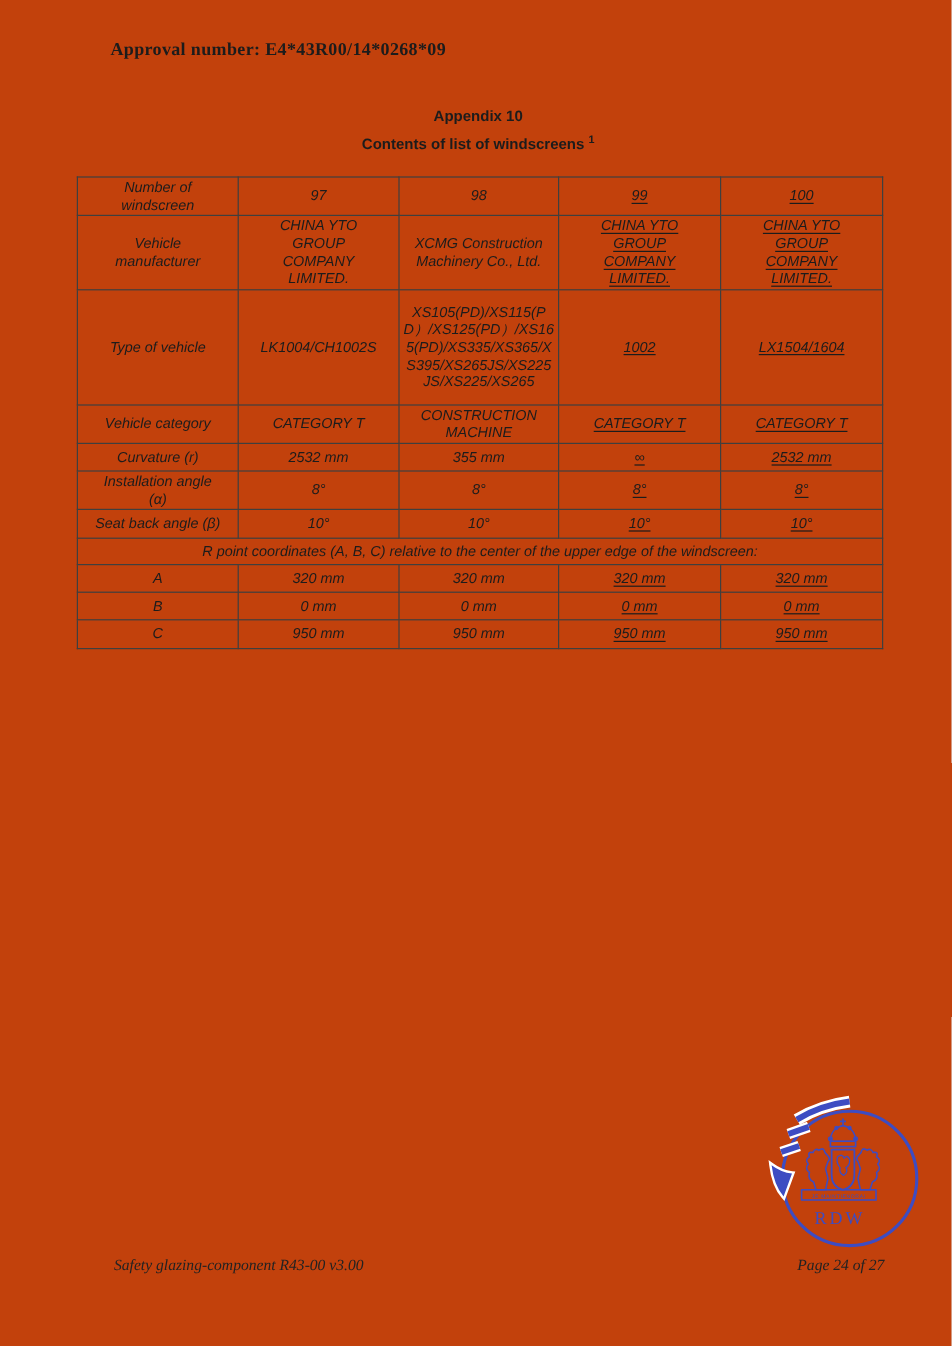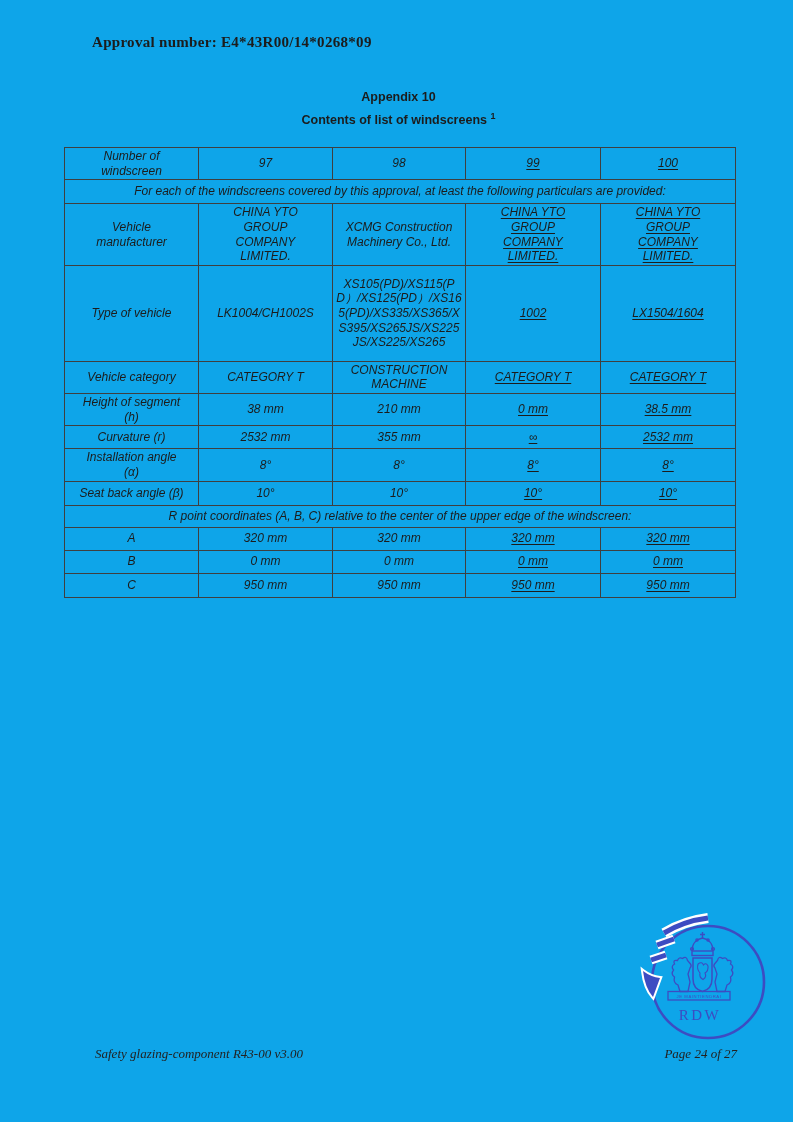--- a/index.html
+++ b/index.html
@@ -1,19 +1,19 @@
 <!DOCTYPE html>
 <html style="--stamp-color: #3d4cc2;"><head>
 <meta charset="utf-8">
 <style>
   * { margin:0; padding:0; box-sizing:border-box; }
   html,body { background:#e8e8e8; }
   .page {
     position:relative; width:793px; height:1122px; margin:0 auto;
-    background:#0ea5e9; overflow:hidden;
+    background:#c2410c; overflow:hidden;
     font-family:"Liberation Sans", sans-serif; color:#1c1c1c;
   }
   .approval {
     position:absolute; left:92px; top:34px;
     font-family:"Liberation Serif", serif; font-weight:bold; font-size:15px;
     letter-spacing:0.3px;
   }
   .doc-title { position:absolute; left:63px; width:671px; text-align:center; font-weight:bold; font-size:12.5px; }
   .title-appendix { top:90px;text-align:center; }
   .title-contents { top:111px; }
@@ -62,23 +62,20 @@
         <col style="width:135px">
     </colgroup>
     <tbody>
       <tr style="height:30px">
         <td>Number of
 windscreen</td>
         <td>97</td>
         <td>98</td>
         <td class="u">99</td>
         <td class="u">100</td>
-      </tr>
-      <tr style="height:24px">
-        <td class="note" colspan="5">For each of the windscreens covered by this approval, at least the following particulars are provided:</td>
       </tr>
       <tr style="height:59px">
         <td>Vehicle
 manufacturer</td>
         <td>CHINA YTO
 GROUP
 COMPANY
 LIMITED.</td>
         <td>XCMG Construction
 Machinery Co., Ltd.</td>
@@ -99,28 +96,20 @@
         <td class="u">LX1504/1604</td>
       </tr>
       <tr style="height:30px">
         <td>Vehicle category</td>
         <td>CATEGORY T</td>
         <td>CONSTRUCTION
 MACHINE</td>
         <td class="u">CATEGORY T</td>
         <td class="u">CATEGORY T</td>
       </tr>
-      <tr style="height:30px">
-        <td>Height of segment
-(h)</td>
-        <td>38 mm</td>
-        <td>210 mm</td>
-        <td class="u">0 mm</td>
-        <td class="u">38.5 mm</td>
-      </tr>
       <tr style="height:23px">
         <td>Curvature (r)</td>
         <td>2532 mm</td>
         <td>355 mm</td>
         <td class="u">∞</td>
         <td class="u">2532 mm</td>
       </tr>
       <tr style="height:30px">
         <td>Installation angle
 (α)</td>

